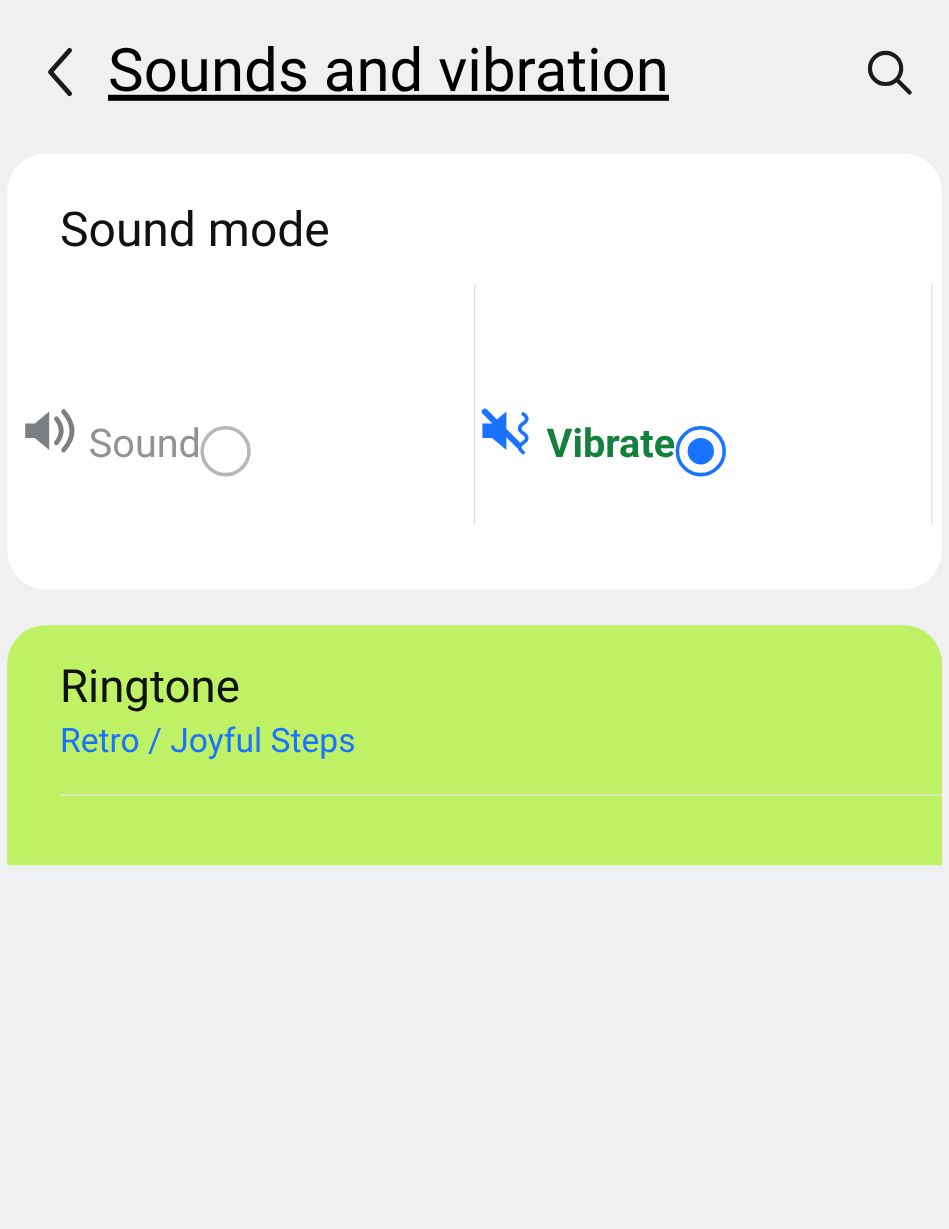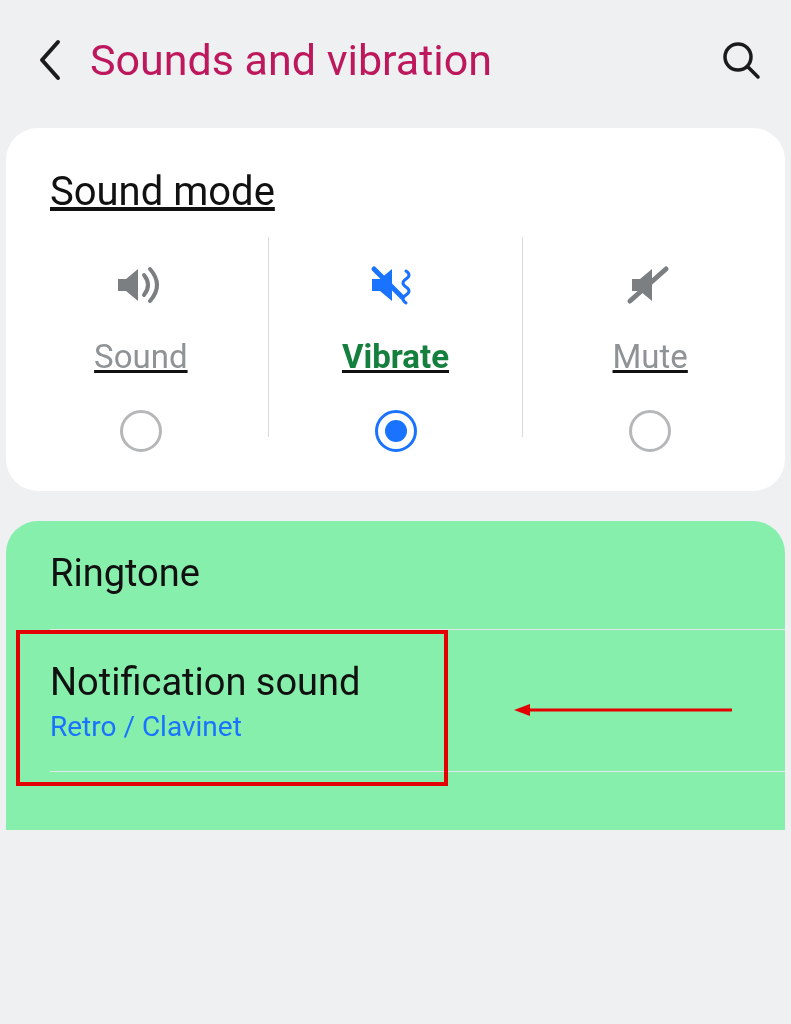--- a/index.html
+++ b/index.html
@@ -19,60 +19,60 @@
     padding: 0 24px;
   }
   .back {
     width: 52px; height: 52px;
     display: flex; align-items: center; justify-content: center;
     margin-right: 14px;
     cursor: pointer;
   }
   .title {
     flex: 1;
-    font-size: 43px;
+    font-size: 50px;
     font-weight: 400;
-    color: #be185d;
+    color: #000000;
+    text-decoration: underline;
   }
   .search {
     width: 52px; height: 52px;
     display: flex; align-items: center; justify-content: center;
     cursor: pointer;
   }
 
   
   .card {
     background: #fff;
     margin: 8px 6px 30px 6px;
     border-radius: 32px;
     padding-bottom: 28px;
-    text-decoration: underline;
   }
   .card2 {
-    background: #86efac;
+    background: #bef264;
     margin: 0 6px 0 6px;
     border-radius: 32px 32px 0 0;
     position: relative;
   }
   .section-title {
     font-size: 40px;
     font-weight: 400;
     padding: 40px 0 18px 44px;
     color: #111;
   }
   .mode-grid {
     display: flex;
     height: 230px;
     align-items: stretch;
     padding: 0 8px;
   }
   .mode-cell {
     flex: 1;
     display: flex;
-    flex-direction: column;
+    flex-direction: row;
     align-items: center;
     justify-content: flex-start;
     padding-top: 22px;
     cursor: pointer;
     text-align: right;
   }
   .vline {
     width: 1px;
     background: #d7d9db;
     margin: 4px 0 26px 0;
@@ -185,48 +185,30 @@
           <line x1="6" y1="6" x2="34" y2="34" stroke="#1a73ff" stroke-width="5" stroke-linecap="round"></line>
           <path d="M38 8 q6 4 0 8 q-6 4 0 8 q6 4 0 8 q-6 4 0 8" fill="none" stroke="#1a73ff" stroke-width="3" stroke-linecap="round"></path>
         </svg>
       </div>
       <div class="mode-label active">Vibrate</div>
       <div class="mode-radio active"></div>
     </div>
 
     <div class="vline"></div>
 
-    <div class="mode-cell">
-      <div class="mode-icon">
-        <svg width="48" height="44" viewBox="0 0 48 44">
-          <path d="M6 16 H14 L26 6 V38 L14 28 H6 Z" fill="#7c7f82"></path>
-          <line x1="4" y1="38" x2="40" y2="6" stroke="#7c7f82" stroke-width="5" stroke-linecap="round"></line>
-        </svg>
-      </div>
-      <div class="mode-label">Mute</div>
-      <div class="mode-radio"></div>
-    </div>
 
   </div>
 </div>
 
 <div class="card2">
 
   <div class="list-item">
     <div class="item-title">Ringtone</div>
+    <div class="item-sub">Retro / Joyful Steps</div>
   </div>
   <div class="divider"></div>
 
-  <div class="list-item" style="position:relative;">
-    <div class="item-title">Notification sound</div>
-    <div class="item-sub">Retro / Clavinet</div>
-    <div class="highlight"></div>
-    <svg class="arrow" viewBox="0 0 218 16">
-      <line x1="218" y1="8" x2="12" y2="8" stroke="#e30000" stroke-width="3"></line>
-      <polygon points="0,8 16,2 16,14" fill="#e30000"></polygon>
-    </svg>
-  </div>
   <div class="divider"></div>
 
   <div class="list-item">
   </div>
 
 </div>
 
 </body></html>

